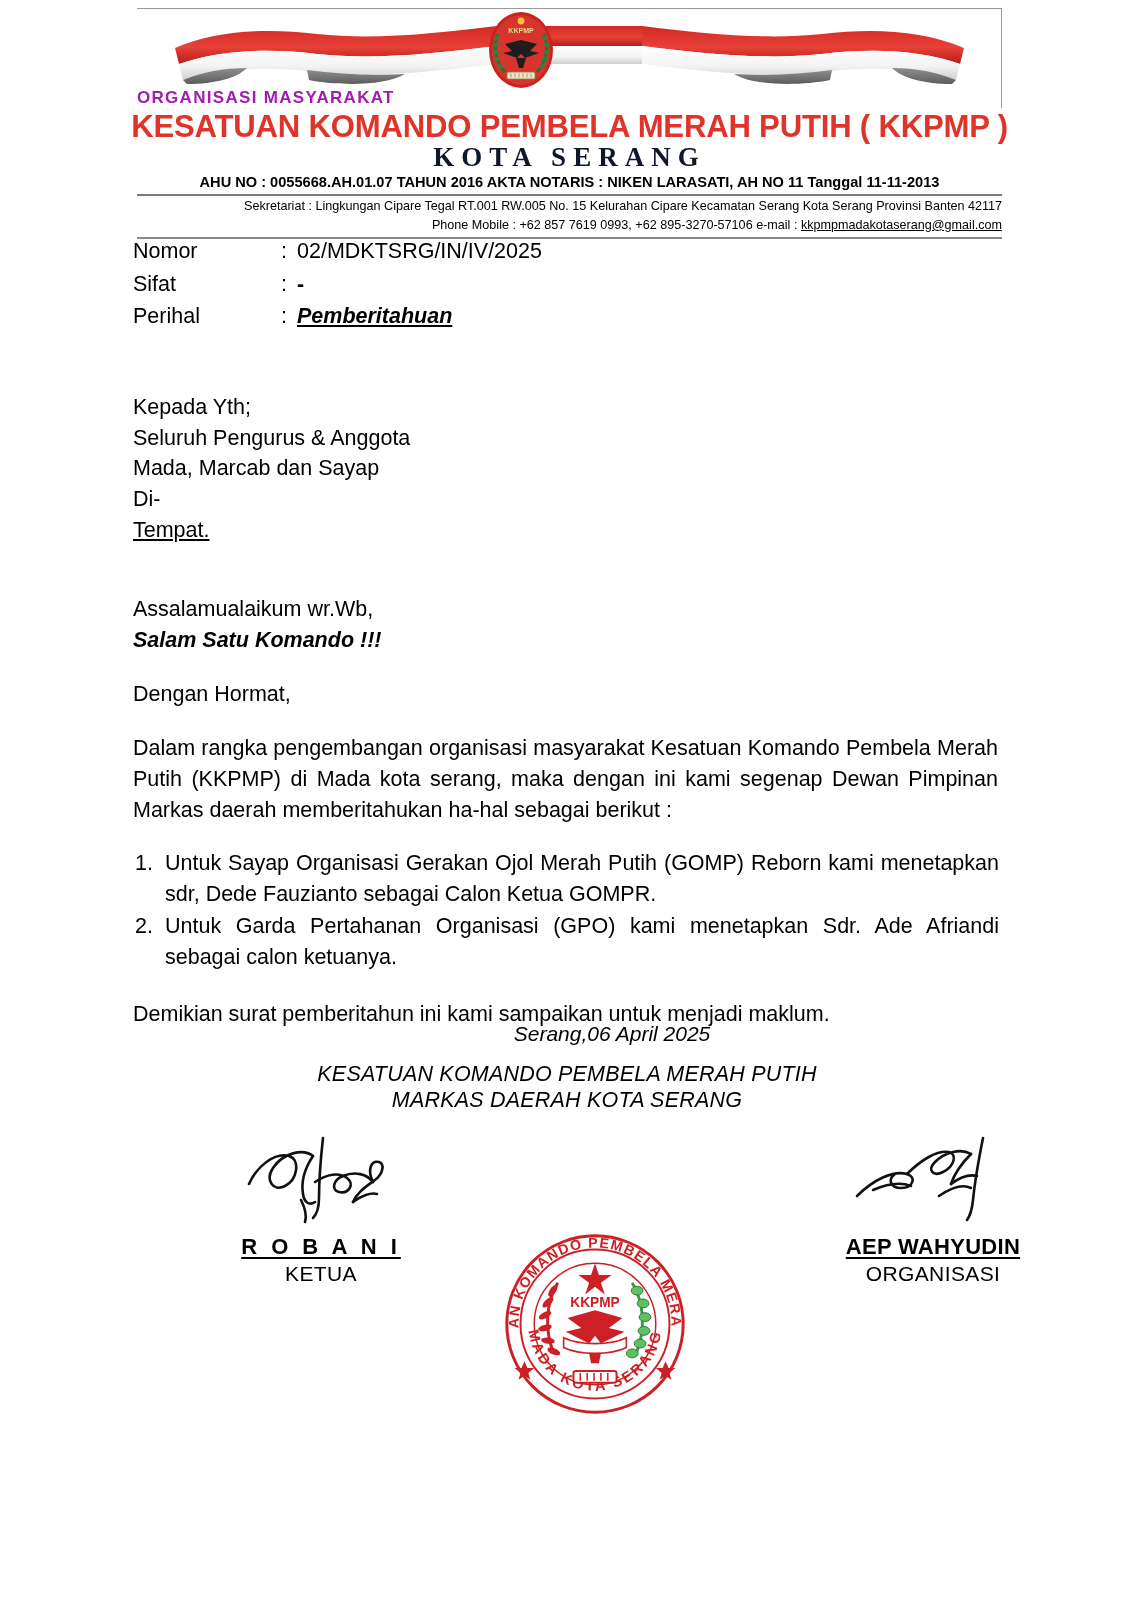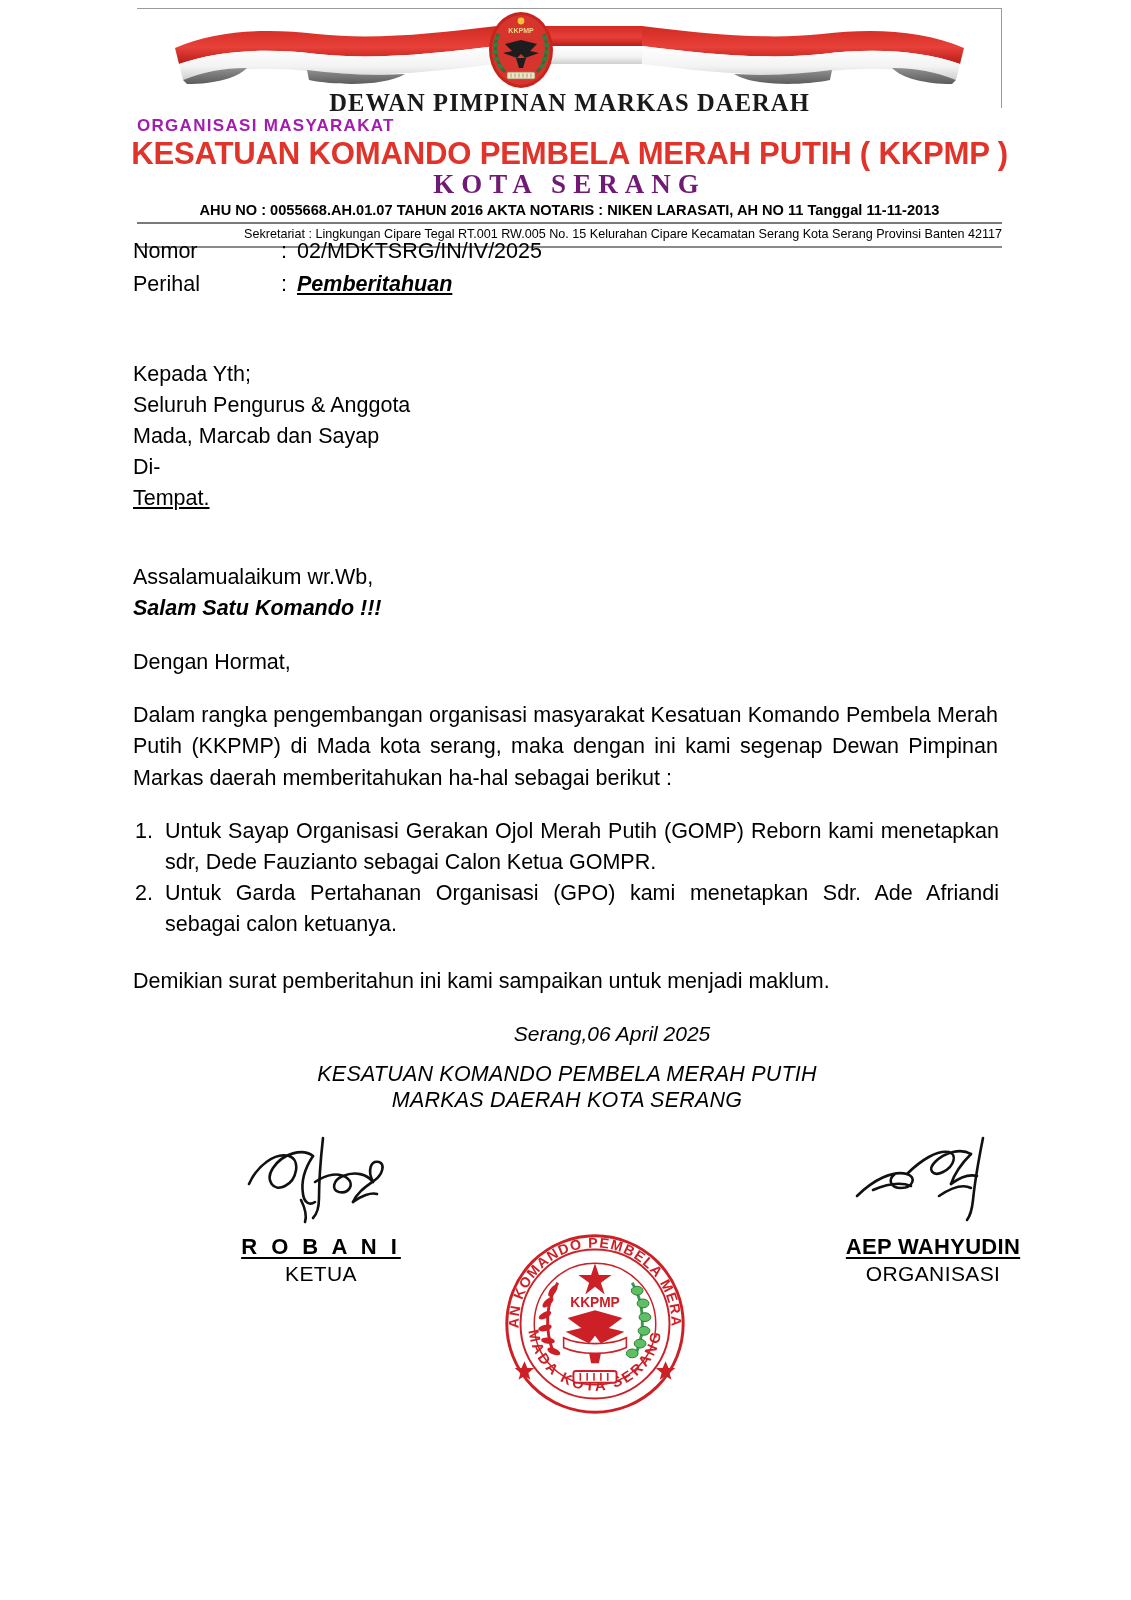--- a/index.html
+++ b/index.html
@@ -100,21 +100,21 @@
     margin-top: 2px;
     transform: scaleX(1.02);
   }
   .org-city {
     text-align: center;
     font-family: "Liberation Serif", serif;
     font-weight: bold;
     font-size: 27px;
     letter-spacing: 7px;
     line-height: 1.05;
-    color: #701a75;
+    color: #0f172a;
     margin-top: 1px;
   }
   .org-ahu {
     text-align: center;
     font-family: "Liberation Sans", sans-serif;
     font-weight: bold;
     font-size: 14.6px;
     line-height: 1.15;
     color: #000000;
     margin-top: 3px;
@@ -381,38 +381,43 @@
           <line x1="26" y1="63.5" x2="26" y2="67.5"></line>
           <line x1="30" y1="63.5" x2="30" y2="67.5"></line>
           <line x1="34" y1="63.5" x2="34" y2="67.5"></line>
           <line x1="38" y1="63.5" x2="38" y2="67.5"></line>
           <line x1="42" y1="63.5" x2="42" y2="67.5"></line>
           <line x1="46" y1="63.5" x2="46" y2="67.5"></line>
         </g>
       </svg>
     </div>
 
-    <div class="org-line1">DEWAN PIMPINAN MARKAS DAERAH</div>
     <div class="org-line2">ORGANISASI  MASYARAKAT</div>
     <div class="org-title-red">KESATUAN KOMANDO PEMBELA MERAH PUTIH ( KKPMP )</div>
     <div class="org-city">KOTA SERANG</div>
     <div class="org-ahu">AHU NO : 0055668.AH.01.07 TAHUN 2016 AKTA NOTARIS : NIKEN LARASATI, AH NO 11 Tanggal 11-11-2013</div>
     <div class="rule-thick"></div>
     <div class="org-addr">Sekretariat : Lingkungan Cipare Tegal  RT.001 RW.005 No. 15 Kelurahan Cipare Kecamatan Serang Kota Serang Provinsi Banten 42117</div>
+    <div class="org-addr"><span>Phone Mobile : +62 857 7619 0993, +62 895-3270-57106 e-mail : </span><span class="mail">kkpmpmadakotaserang@gmail.com</span></div>
     <div class="rule-thin"></div>
   </div>
 
   <div class="body-wrap">
 
     <table class="ref-table">
       <tbody>
           <tr>
         <td class="ref-label">Nomor</td>
         <td class="ref-colon">:</td>
         <td>02/MDKTSRG/IN/IV/2025</td>
+      </tr>
+      <tr>
+        <td class="ref-label">Sifat</td>
+        <td class="ref-colon">:</td>
+        <td class="bold-strong">-</td>
       </tr>
       <tr>
         <td class="ref-label">Perihal</td>
         <td class="ref-colon">:</td>
         <td class="bi-u">Pemberitahuan</td>
       </tr>
     </tbody>
       </table>
 
     <div class="addressee">

